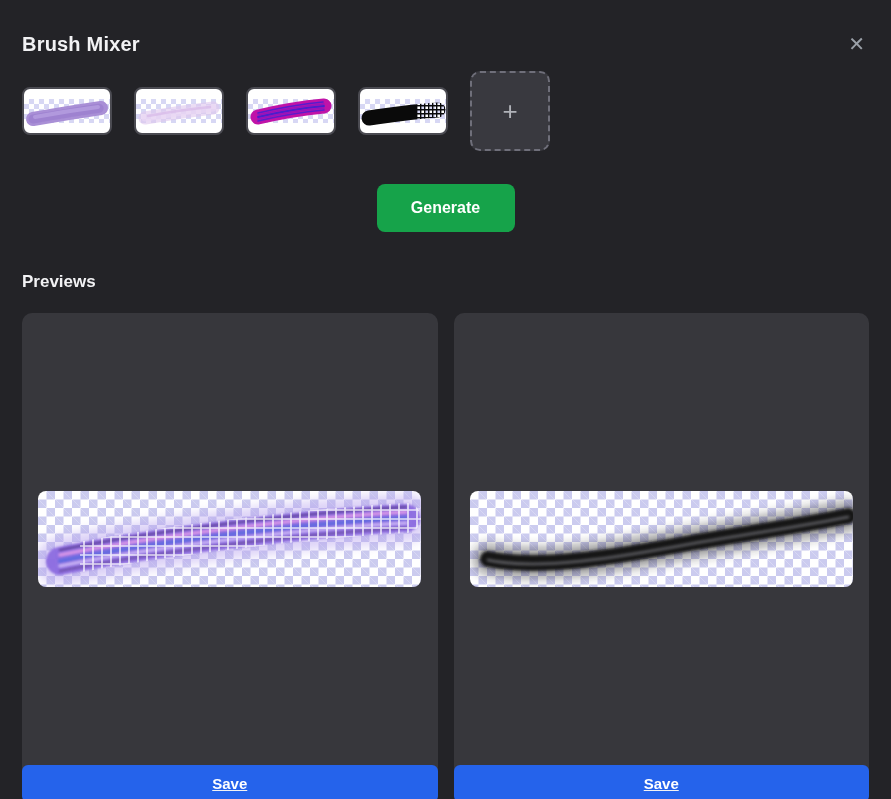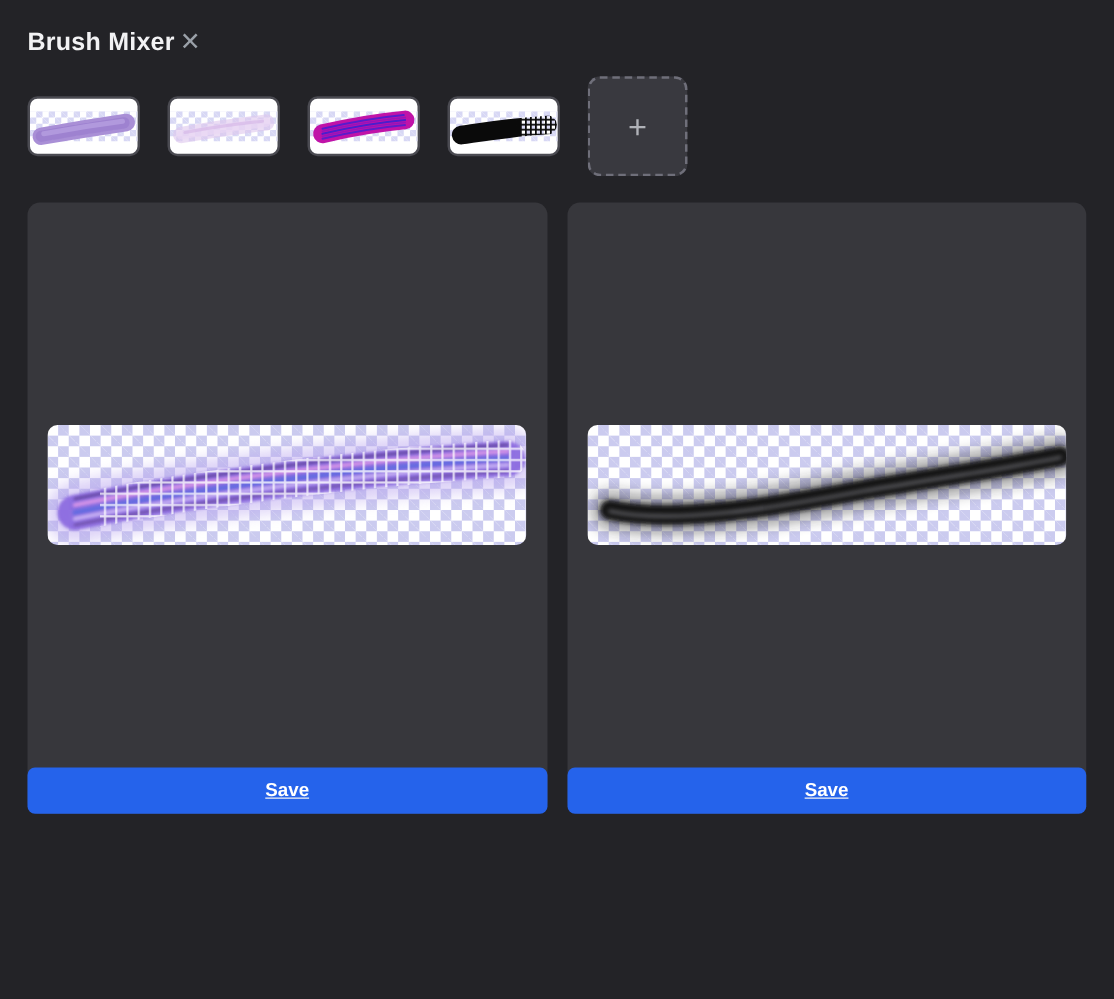--- a/index.html
+++ b/index.html
@@ -6,21 +6,21 @@
   html,body { width:891px; height:799px; }
   body {
     background:#232327;
     color:#f2f2f4;
     font-family:"Liberation Sans", sans-serif;
     overflow:hidden;
   }
   .modal { padding:0 22px; height:100%; }
 
   
-  .header { display:flex; align-items:center; padding-top:22px; }
+  .header { display:flex; justify-content:space-between; align-items:center; padding-top:32px; }
   .title { font-size:20px; font-weight:700; letter-spacing:.2px; }
   .close-btn {
     background:none; border:none; color:#9aa0a8; font-size:20px; line-height:1;
     cursor:pointer; padding:2px 4px; font-weight:400;
   }
 
   .section-heading { font-size:17px; font-weight:700; margin-top:33px; }
 
   
   .brush-row { display:flex; align-items:center; gap:22px; margin-top:15px; height:80px; }
@@ -134,21 +134,25 @@
           <rect x="52" y="0" width="34" height="44" fill="url(#t4g)"></rect>
         </g>
       </svg>
     </div>
 
     <div class="add-tile">
       <span>+</span>
     </div>
   </div>
 
-
+  <div class="generate-row">
+    <button class="generate-btn">Generate</button>
+  </div>
+
+  <div class="section-heading previews-heading">Previews</div>
 
   <div class="cards">
 
     <div class="card">
       <div class="preview-area">
         <div class="preview-img">
           <svg viewBox="0 0 383 96">
             <defs>
               <filter id="p1blur" x="-30%" y="-80%" width="160%" height="260%">
                   <feGaussianBlur stdDeviation="6"></feGaussianBlur>

